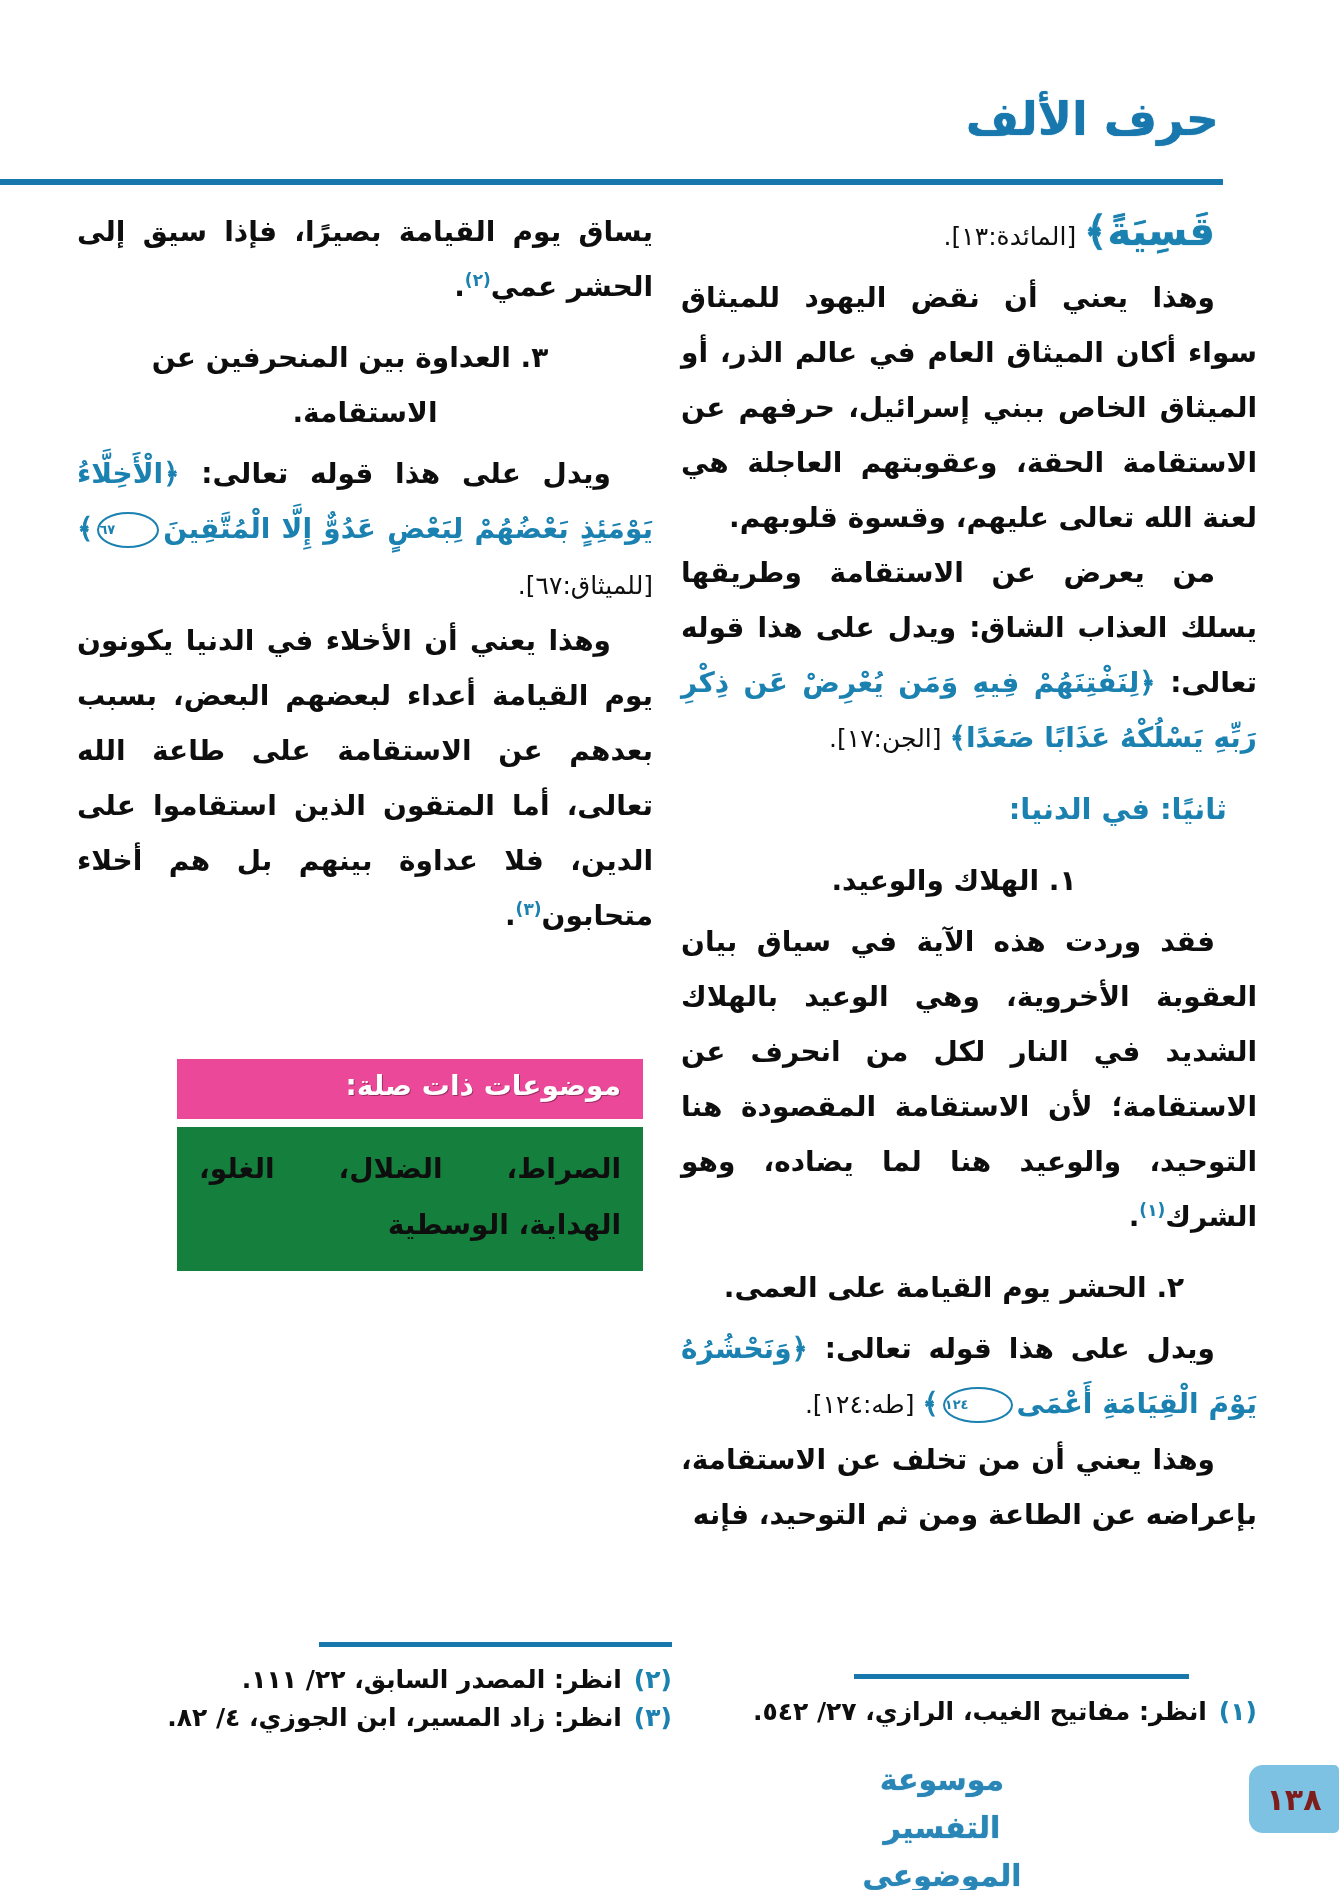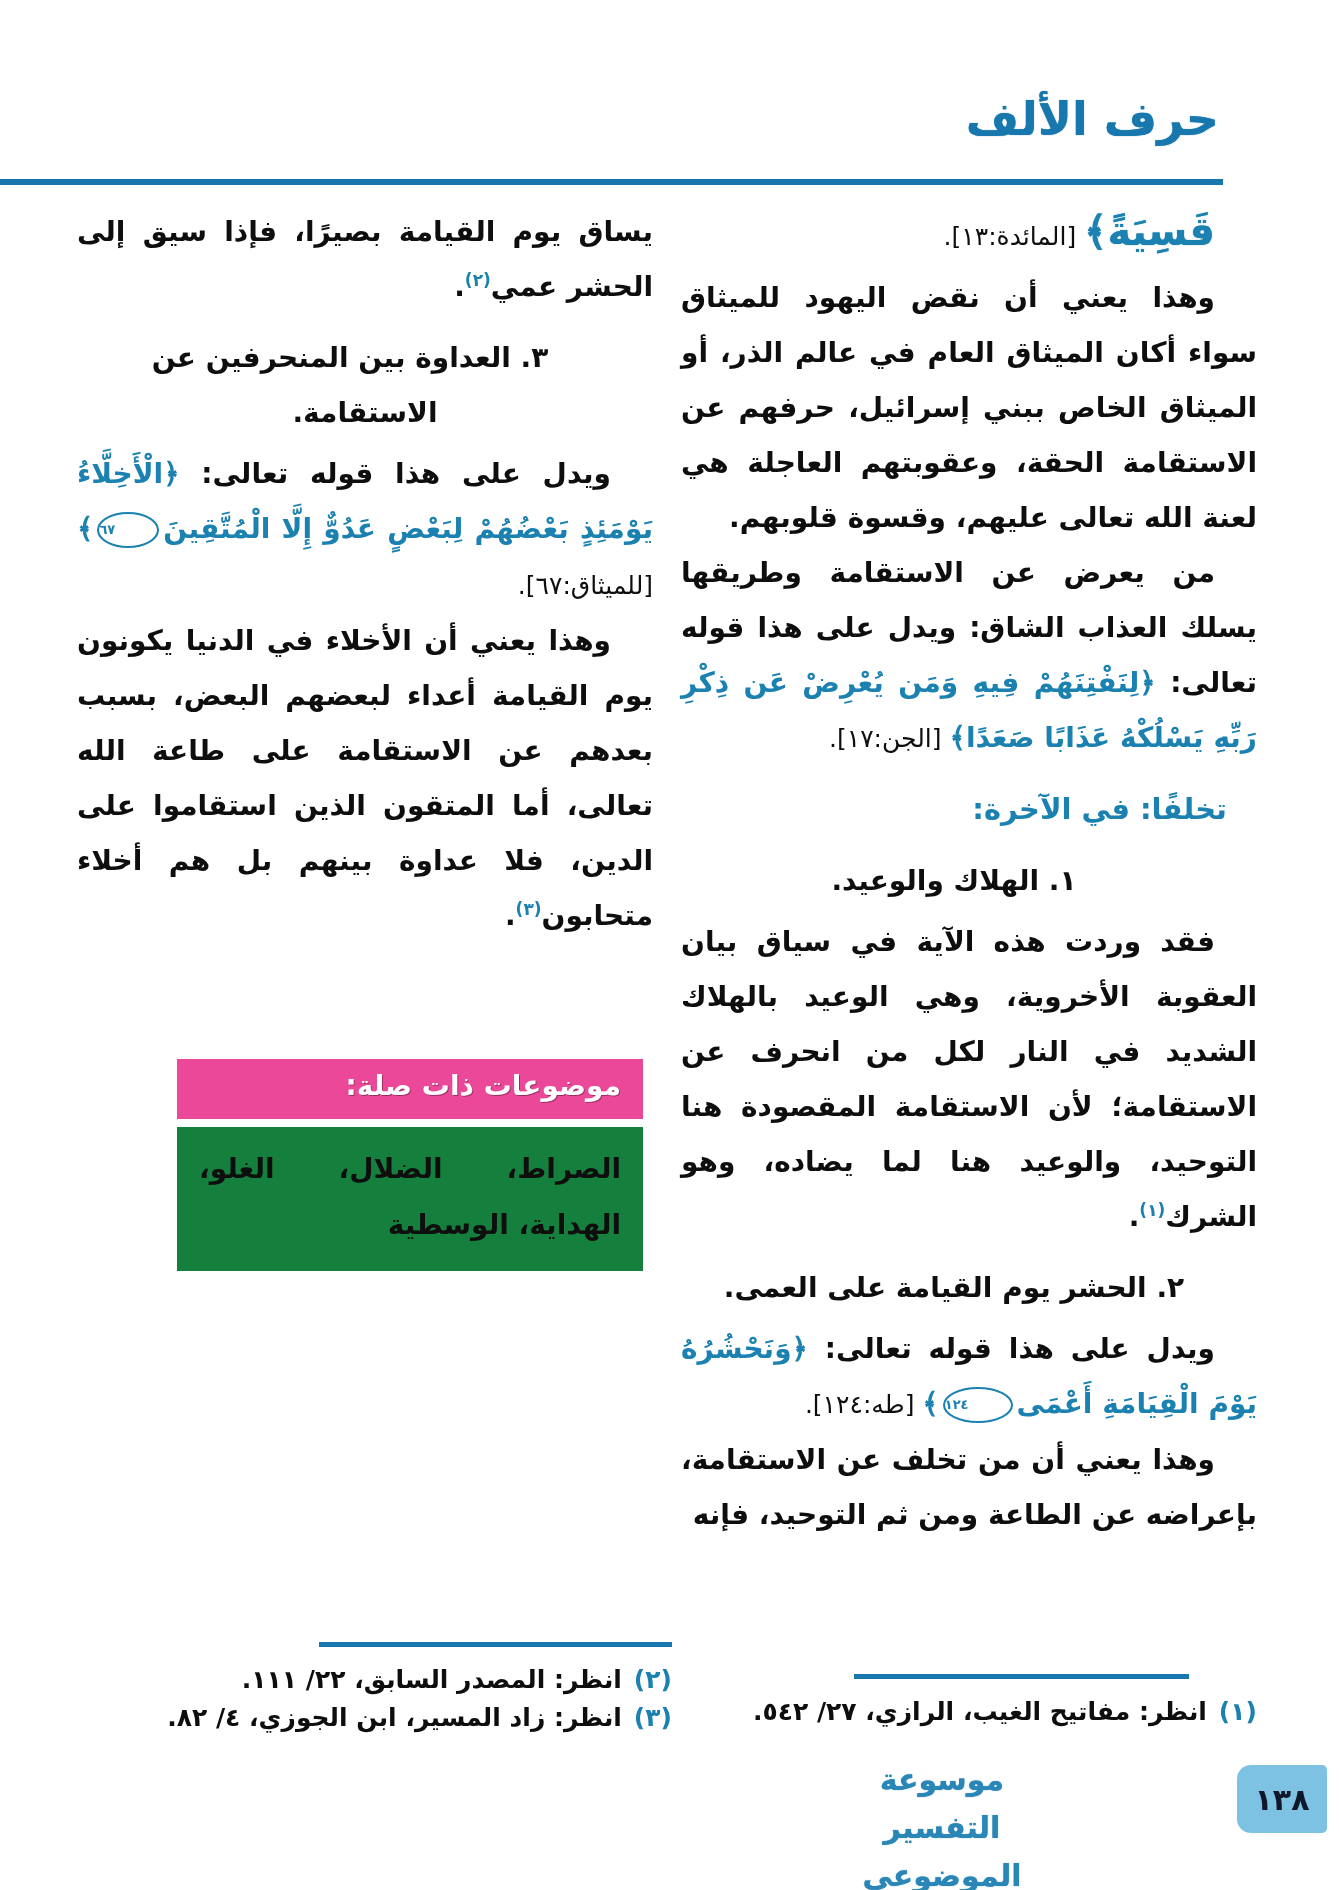--- a/index.html
+++ b/index.html
@@ -68,43 +68,43 @@
   .fn-rule-right{ width:335px; margin-right:68px; }
   .fn-rule-left{ width:353px; margin-right:0; }
   .fn-row{ display:flex; gap:12px; font-size:25px; font-weight:bold; line-height:38px; }
   .fn-num{ color:#1a81b0; white-space:nowrap; }
   .logo{
     position:absolute; top:1756px; right:292px; width:210px;
     text-align:center; color:#2a86b6;
   }
   .logo-line1{ font-size:30px; font-weight:bold; text-shadow:0 0 1px #2a86b6; line-height:48px; }
   .page-tab{
-    position:absolute; top:1765px; right:12px; width:90px; height:68px;
+    position:absolute; top:1765px; right:0; width:90px; height:68px;
     background:#7dc1e3; border-radius:14px 5px 5px 14px;
-    color:#0f172a; font-size:30px; font-weight:bold;
+    color:#7f1d1d; font-size:30px; font-weight:bold;
     display:flex; align-items:center; justify-content:center;
   }
 </style>
 </head>
 <body>
 
 <div class="header-title">حرف الألف</div>
 <div class="header-rule"></div>
 
 <main class="columns">
 
   <section class="col">
     <p class="body opening">
       <span class="quran-big">قَسِيَةً﴾</span><span class="vref"> [المائدة:١٣].</span>
     </p>
     <p class="body">وهذا يعني أن نقض اليهود للميثاق سواء أكان الميثاق العام في عالم الذر، أو الميثاق الخاص ببني إسرائيل، حرفهم عن الاستقامة الحقة، وعقوبتهم العاجلة هي لعنة الله تعالى عليهم، وقسوة قلوبهم.</p>
     <p class="body">
       <span>من يعرض عن الاستقامة وطريقها يسلك العذاب الشاق: ويدل على هذا قوله تعالى: </span><span class="quran">﴿لِنَفْتِنَهُمْ فِيهِ وَمَن يُعْرِضْ عَن ذِكْرِ رَبِّهِ يَسْلُكْهُ عَذَابًا صَعَدًا﴾</span><span class="vref"> [الجن:١٧].</span>
     </p>
-    <p class="subheading">تخلفًا: في الآخرة:</p>
+    <p class="subheading">ثانيًا: في الدنيا:</p>
     <p class="point-title">١. الهلاك والوعيد.</p>
     <p class="body">
       <span>فقد وردت هذه الآية في سياق بيان العقوبة الأخروية، وهي الوعيد بالهلاك الشديد في النار لكل من انحرف عن الاستقامة؛ لأن الاستقامة المقصودة هنا التوحيد، والوعيد هنا لما يضاده، وهو الشرك</span><sup class="fn-ref">(١)</sup><span>.</span>
     </p>
     <p class="point-title">٢. الحشر يوم القيامة على العمى.</p>
     <p class="body">
       <span>ويدل على هذا قوله تعالى: </span><span class="quran">﴿وَنَحْشُرُهُ يَوْمَ الْقِيَامَةِ أَعْمَى</span><span class="ayah-marker">١٢٤</span><span class="quran">﴾</span><span class="vref"> [طه:١٢٤].</span>
     </p>
     <p class="body">وهذا يعني أن من تخلف عن الاستقامة، بإعراضه عن الطاعة ومن ثم التوحيد، فإنه</p>
   </section>

